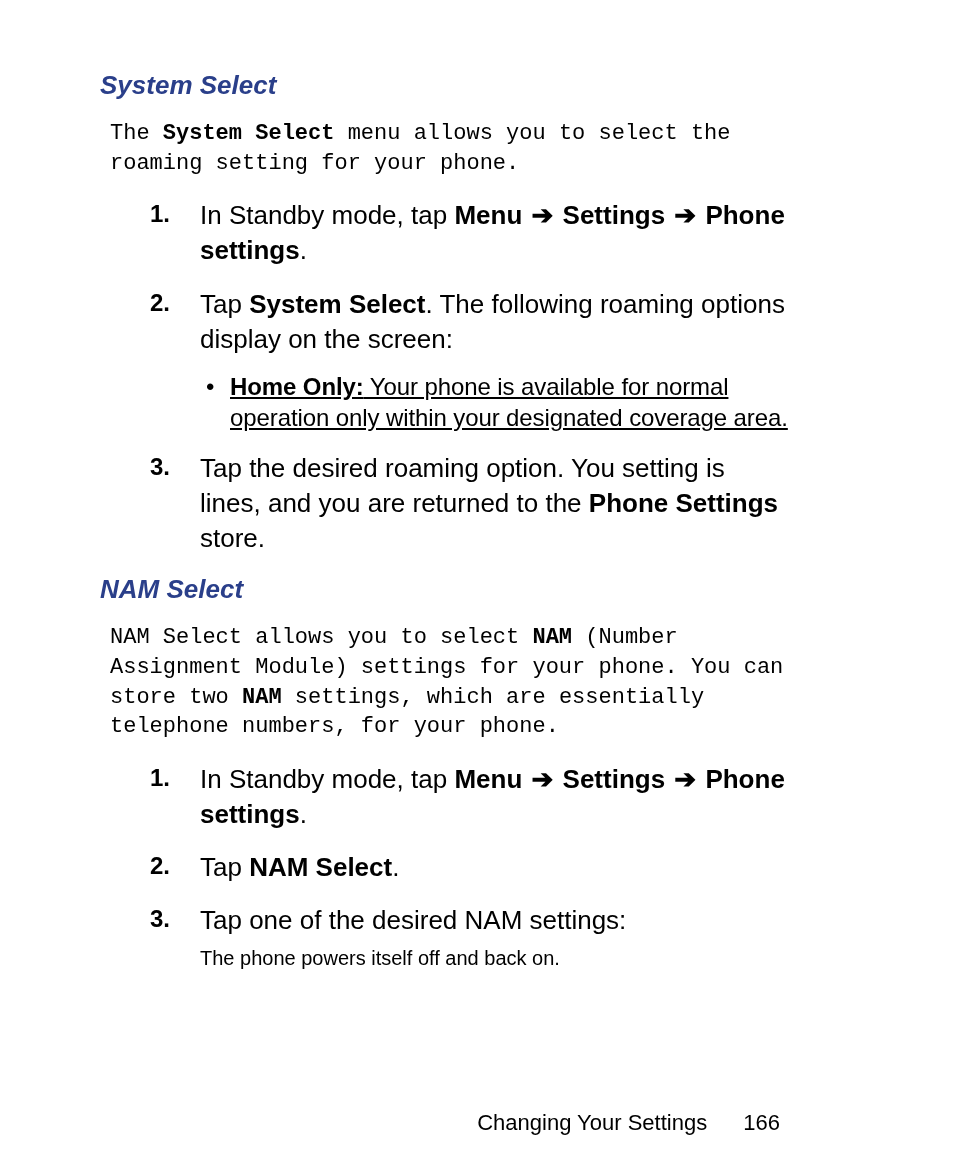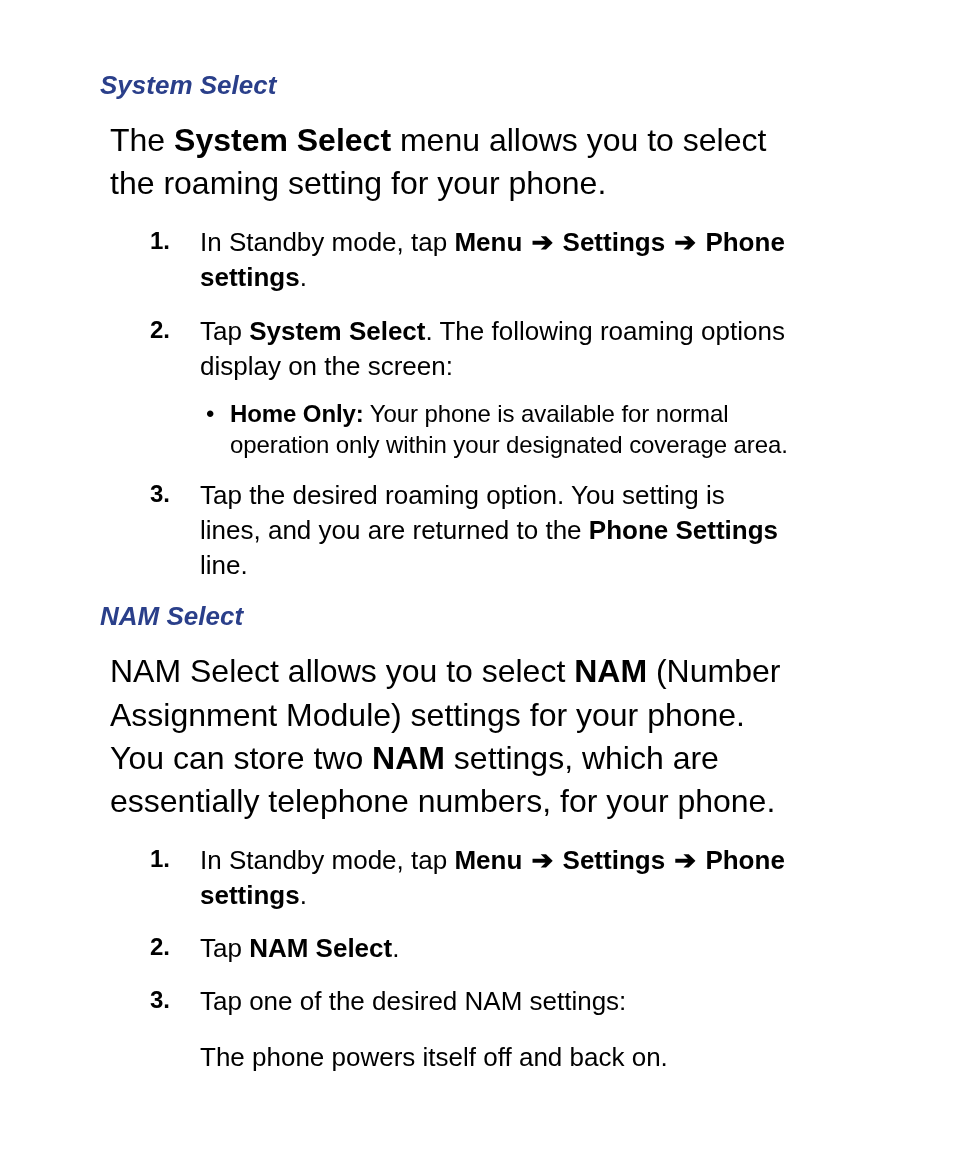--- a/index.html
+++ b/index.html
@@ -19,24 +19,25 @@
   }
   .h3 {
     color: #2a3f8a;
     font-weight: 700;
     font-style: italic;
     font-size: 26px;
     font-stretch: semi-condensed;
     margin: 10px 0 18px 40px;
   }
   .body-text {
-    font-size: 32px;
+    font-size: 22px;
     line-height: 1.35;
     margin: 0 0 20px 50px;
     font-stretch: semi-condensed;
+    font-family: Liberation Mono, monospace;
   }
   ol.steps {
     list-style: none;
     counter-reset: step;
     margin: 0 0 10px 90px;
     padding: 0;
   }
   ol.steps > li {
     counter-increment: step;
     position: relative;
@@ -61,20 +62,21 @@
     padding: 0;
   }
   ul.bullets > li {
     position: relative;
     padding-left: 30px;
     font-size: 24px;
     line-height: 1.3;
     margin-bottom: 14px;
     font-stretch: condensed;
     letter-spacing: -0.1px;
+    text-decoration: underline;
   }
   ul.bullets > li::before {
     content: "•";
     position: absolute;
     left: 6px;
     top: 0;
     font-size: 24px;
   }
   .b { font-weight: 700; }
   .arrow {
@@ -114,21 +116,21 @@
     </li>
     <li>
       <span>Tap </span><span class="b">System Select</span><span>. The following roaming options display on the screen:</span>
       <ul class="bullets">
         <li>
           <span class="b">Home Only:</span><span> Your phone is available for normal operation only within your designated coverage area.</span>
         </li>
       </ul>
     </li>
     <li>
-      <span>Tap the desired roaming option. You setting is lines, and you are returned to the </span><span class="b">Phone Settings</span><span> line.</span>
+      <span>Tap the desired roaming option. You setting is lines, and you are returned to the </span><span class="b">Phone Settings</span><span> store.</span>
     </li>
   </ol>
 
   <div class="h3">NAM Select</div>
 
   <p class="body-text">
     <span>NAM Select allows you to select </span><span class="b">NAM</span><span> (Number Assignment Module) settings for your phone. You can store two </span><span class="b">NAM</span><span> settings, which are essentially telephone numbers, for your phone.</span>
   </p>
 
   <ol class="steps">
@@ -137,18 +139,22 @@
       <span class="arrow">➔</span>
       <span class="b">Settings</span>
       <span class="arrow">➔</span>
       <span class="b">Phone settings</span><span>.</span>
     </li>
     <li>
       <span>Tap </span><span class="b">NAM Select</span><span>.</span>
     </li>
     <li>
       <span>Tap one of the desired NAM settings:</span>
-      <div style="margin-top:20px; font-size:26px;">The phone powers itself off and back on.</div>
+      <div style="margin-top:6px; font-size:20px;">The phone powers itself off and back on.</div>
     </li>
   </ol>
 
+  <div class="footer">
+    <span>Changing Your Settings</span>
+    <span class="pn">166</span>
+  </div>
 
 </div>
 
 </body></html>

